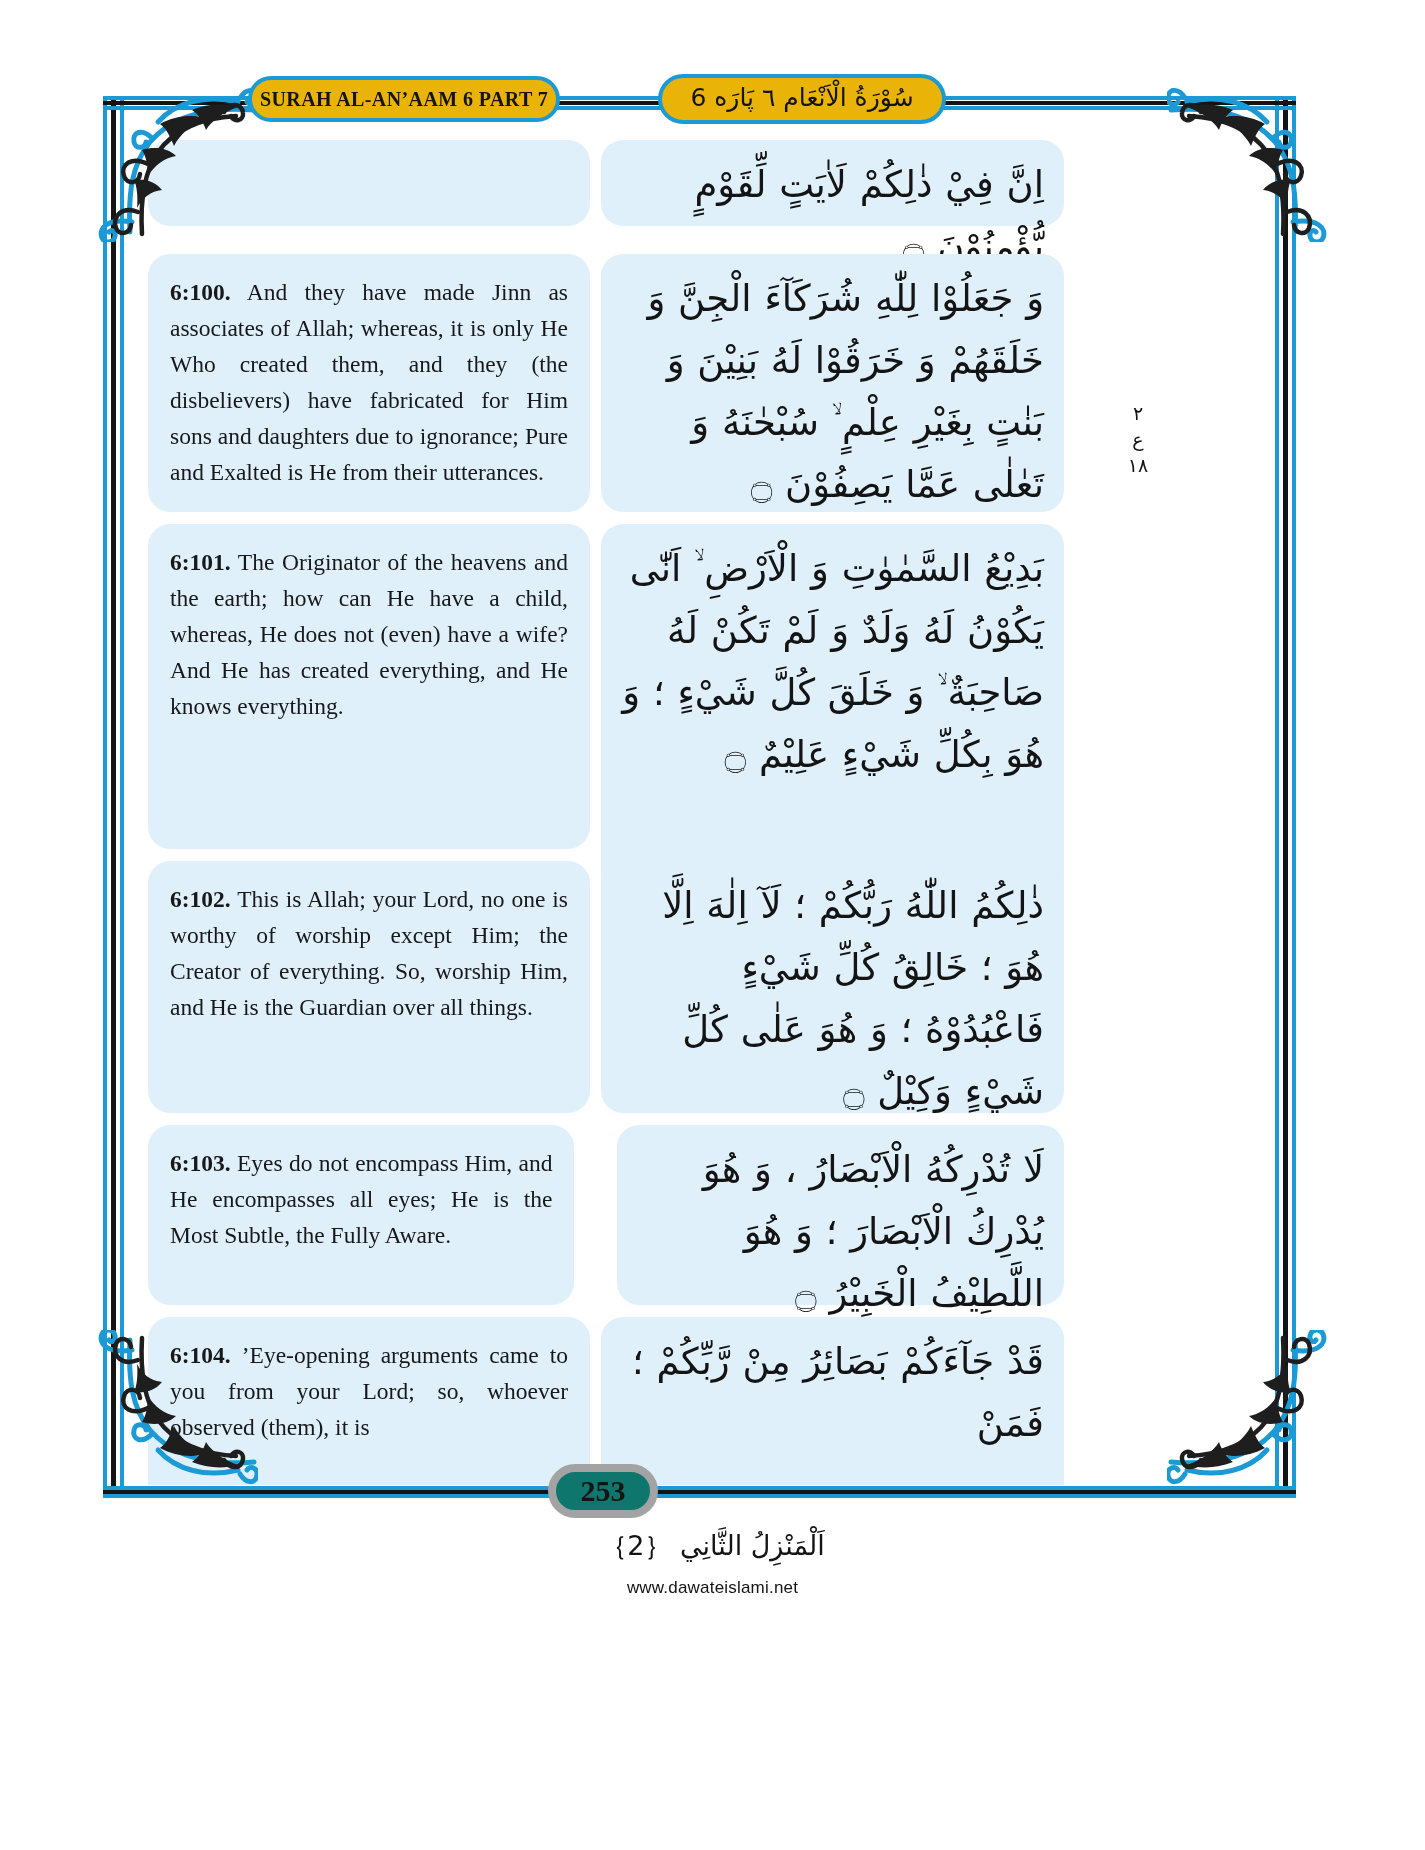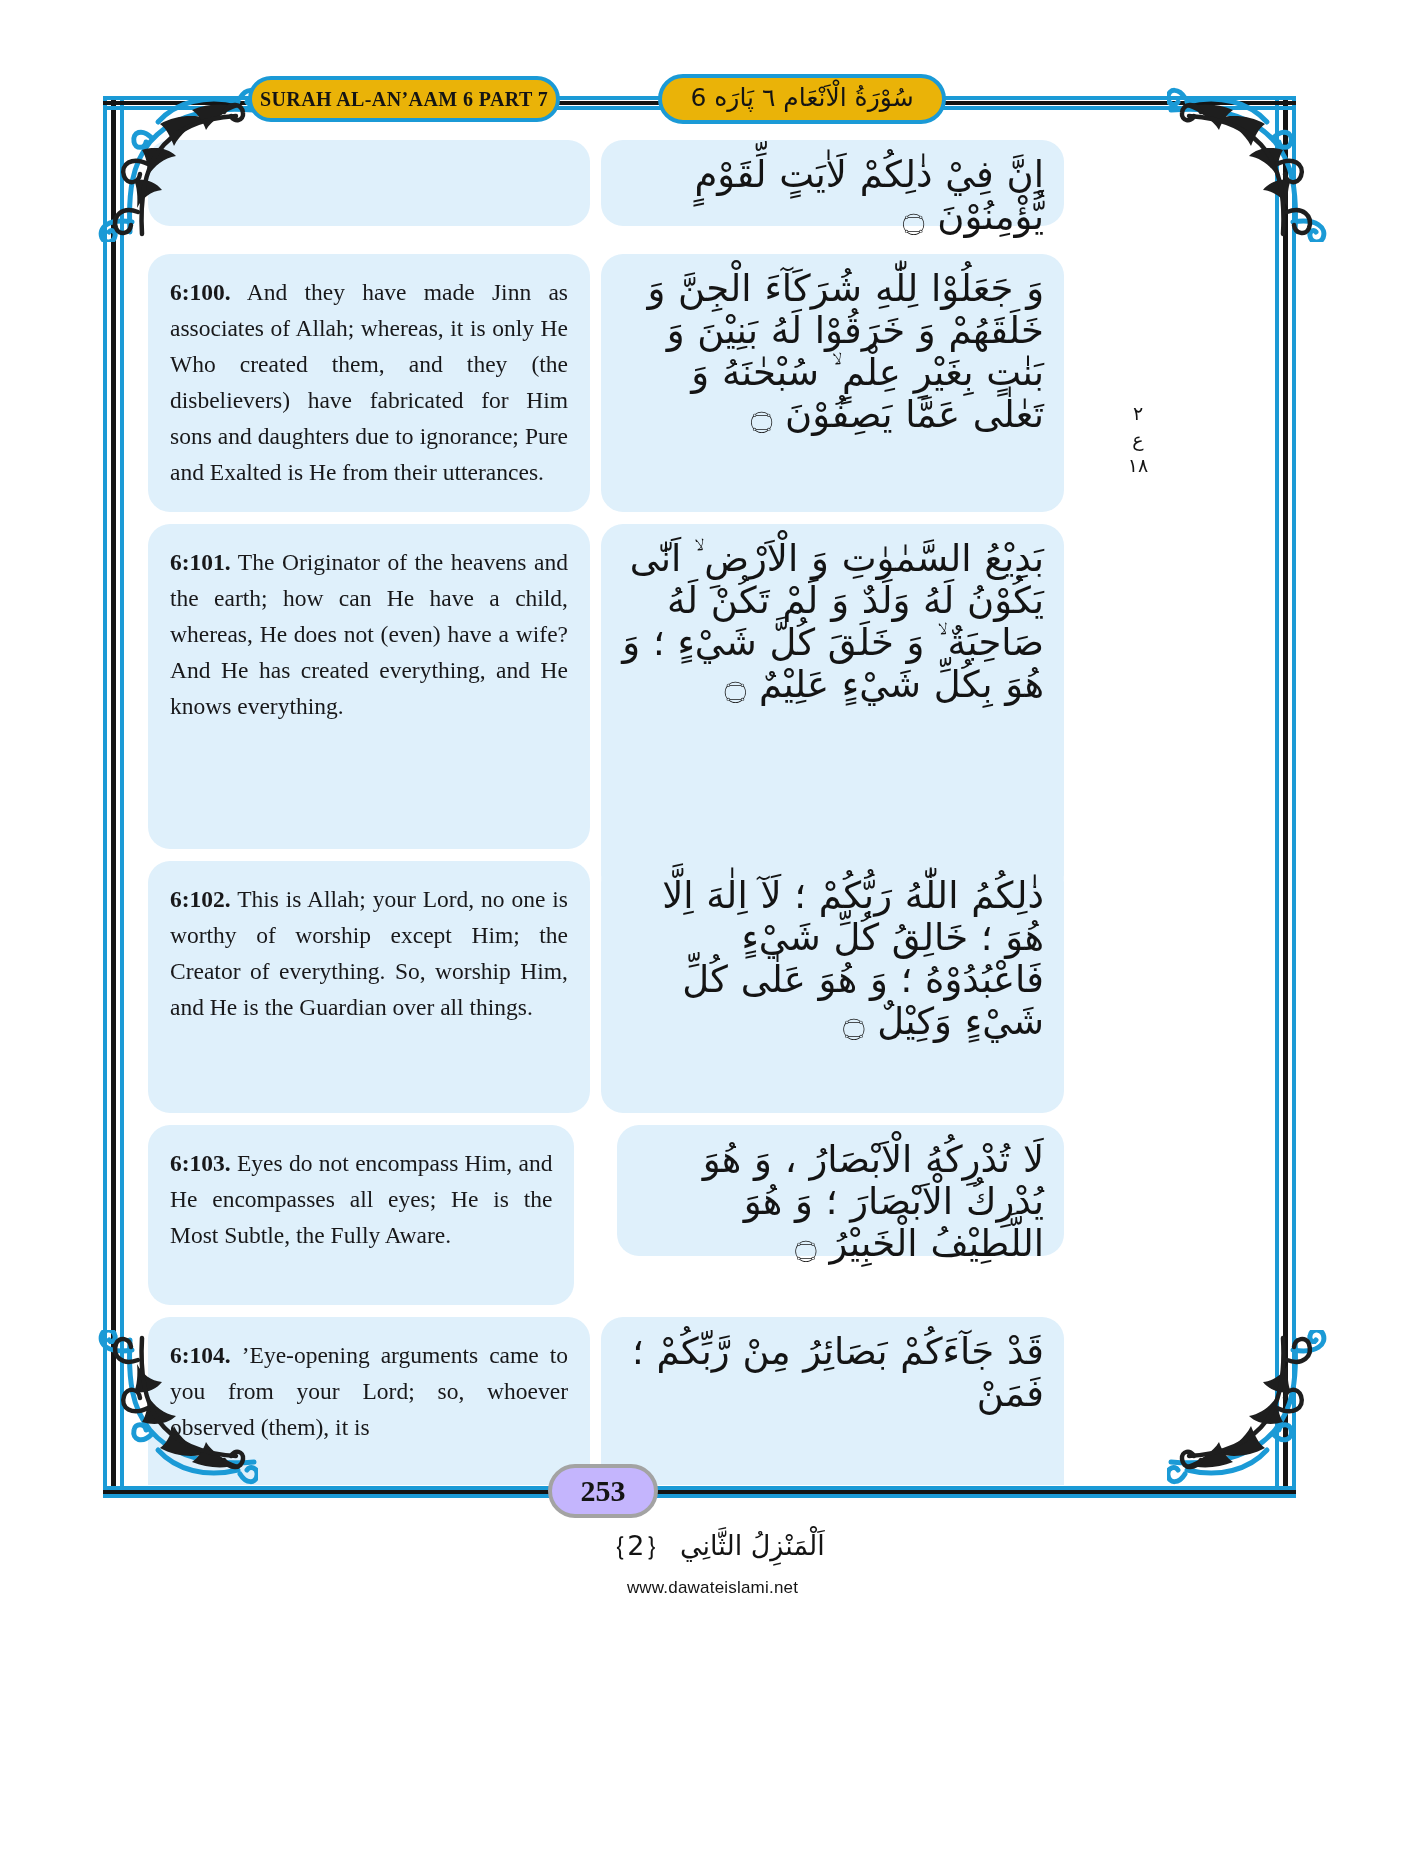--- a/index.html
+++ b/index.html
@@ -125,22 +125,22 @@
     width: 1193px;
     height: 13px;
   }
   #pg-pill {
     position: absolute;
     left: 548px;
     top: 1464px;
     width: 110px;
     height: 54px;
     box-sizing: border-box;
-    background: #c4b5fd;
-    border: 4px solid #a3a3a3;
+    background: #0f766e;
+    border: 8px solid #a3a3a3;
     border-radius: 27px;
     display: flex;
     align-items: center;
     justify-content: center;
     z-index: 6;
   }
   #pg-pill span {
     font-family: "Liberation Serif", serif;
     font-weight: bold;
     font-size: 30px;
@@ -208,21 +208,21 @@
   }
   .en-text b {
     font-weight: bold;
   }
   .ar-text {
     font-family: "DejaVu Sans", sans-serif;
     direction: rtl;
     text-align: right;
     color: #141414;
     font-size: 37px;
-    line-height: 42px;
+    line-height: 62px;
     word-spacing: 1px;
   }
 
   
   .ruku {
     position: absolute;
     left: 1118px;
     top: 400px;
     width: 40px;
     text-align: center;
@@ -391,21 +391,21 @@
       </div>
       <div class="cell cell-ar" style="height:252px;">
         <div class="ar-text">ذٰلِكُمُ اللّٰهُ رَبُّكُمْ ؛ لَآ اِلٰهَ اِلَّا هُوَ ؛ خَالِقُ كُلِّ شَيْءٍ فَاعْبُدُوْهُ ؛ وَ هُوَ عَلٰى كُلِّ شَيْءٍ وَكِيْلٌ ۝</div>
       </div>
     </div>
 
     <div class="vrow" style="top:985px;">
       <div class="cell cell-en" style="height:180px;">
         <div class="en-text"><b>6:103.</b> <span>Eyes do not encompass Him, and He encompasses all eyes; He is the Most Subtle, the Fully Aware.</span></div>
       </div>
-      <div class="cell cell-ar" style="height:131px;margin-left:32px;">
+      <div class="cell cell-ar" style="height:180px;margin-left:32px;">
         <div class="ar-text">لَا تُدْرِكُهُ الْاَبْصَارُ ، وَ هُوَ يُدْرِكُ الْاَبْصَارَ ؛ وَ هُوَ اللَّطِيْفُ الْخَبِيْرُ ۝</div>
       </div>
     </div>
 
     <div class="vrow" style="top:1177px;">
       <div class="cell cell-en" style="height:168px;border-bottom-left-radius:0;border-bottom-right-radius:0;">
         <div class="en-text"><b>6:104.</b> <span>’Eye-opening arguments came to you from your Lord; so, whoever observed (them), it is</span></div>
       </div>
       <div class="cell cell-ar" style="height:168px;border-bottom-left-radius:0;border-bottom-right-radius:0;">
         <div class="ar-text">قَدْ جَآءَكُمْ بَصَائِرُ مِنْ رَّبِّكُمْ ؛ فَمَنْ</div>

